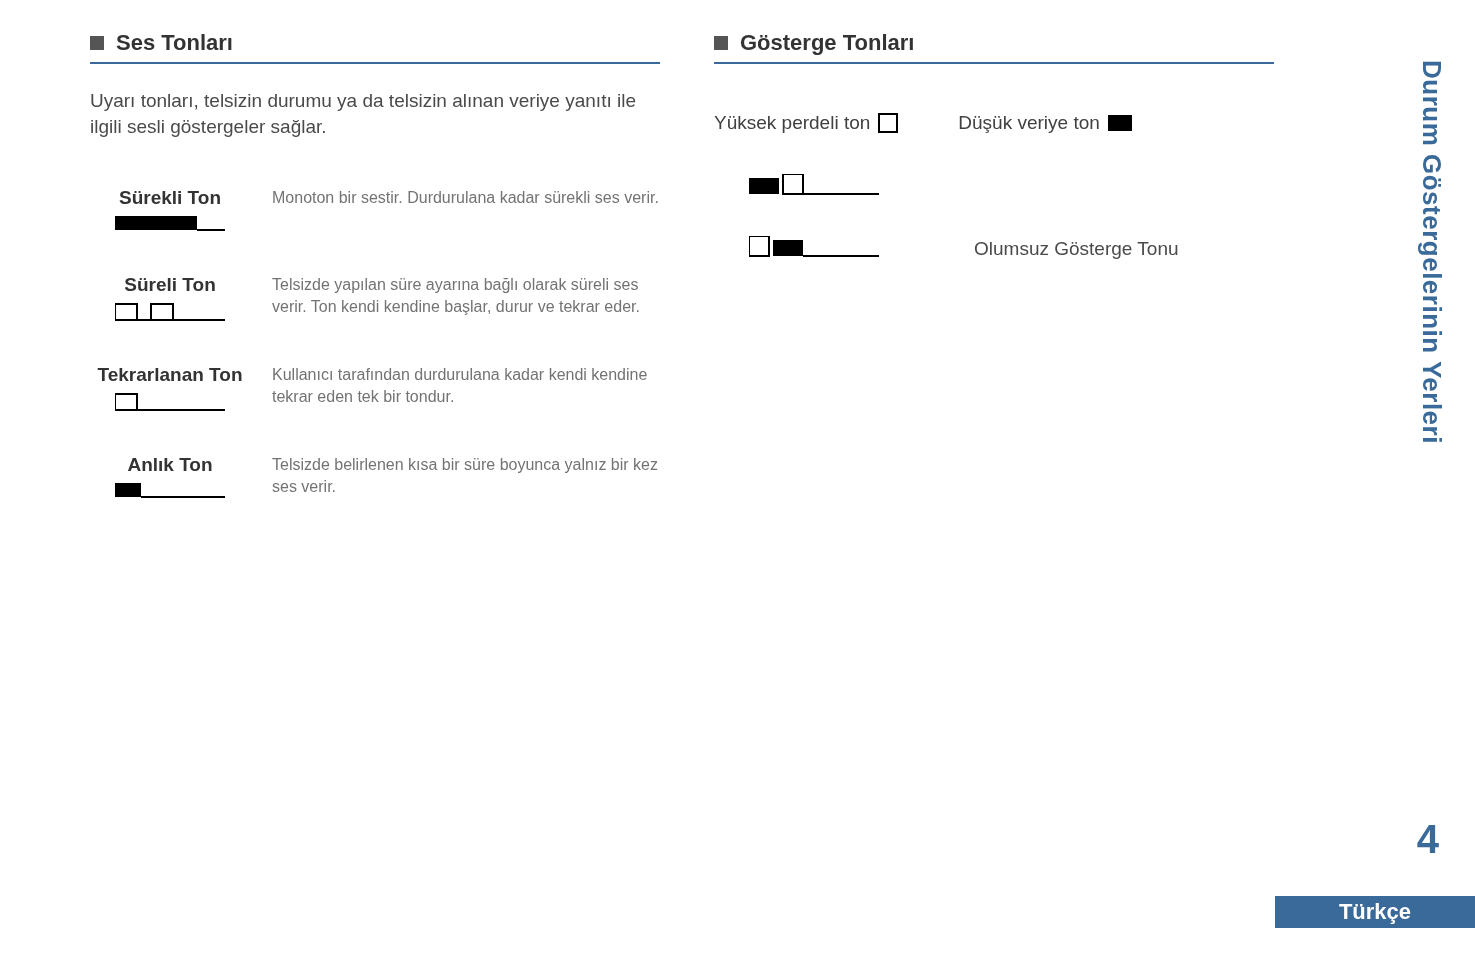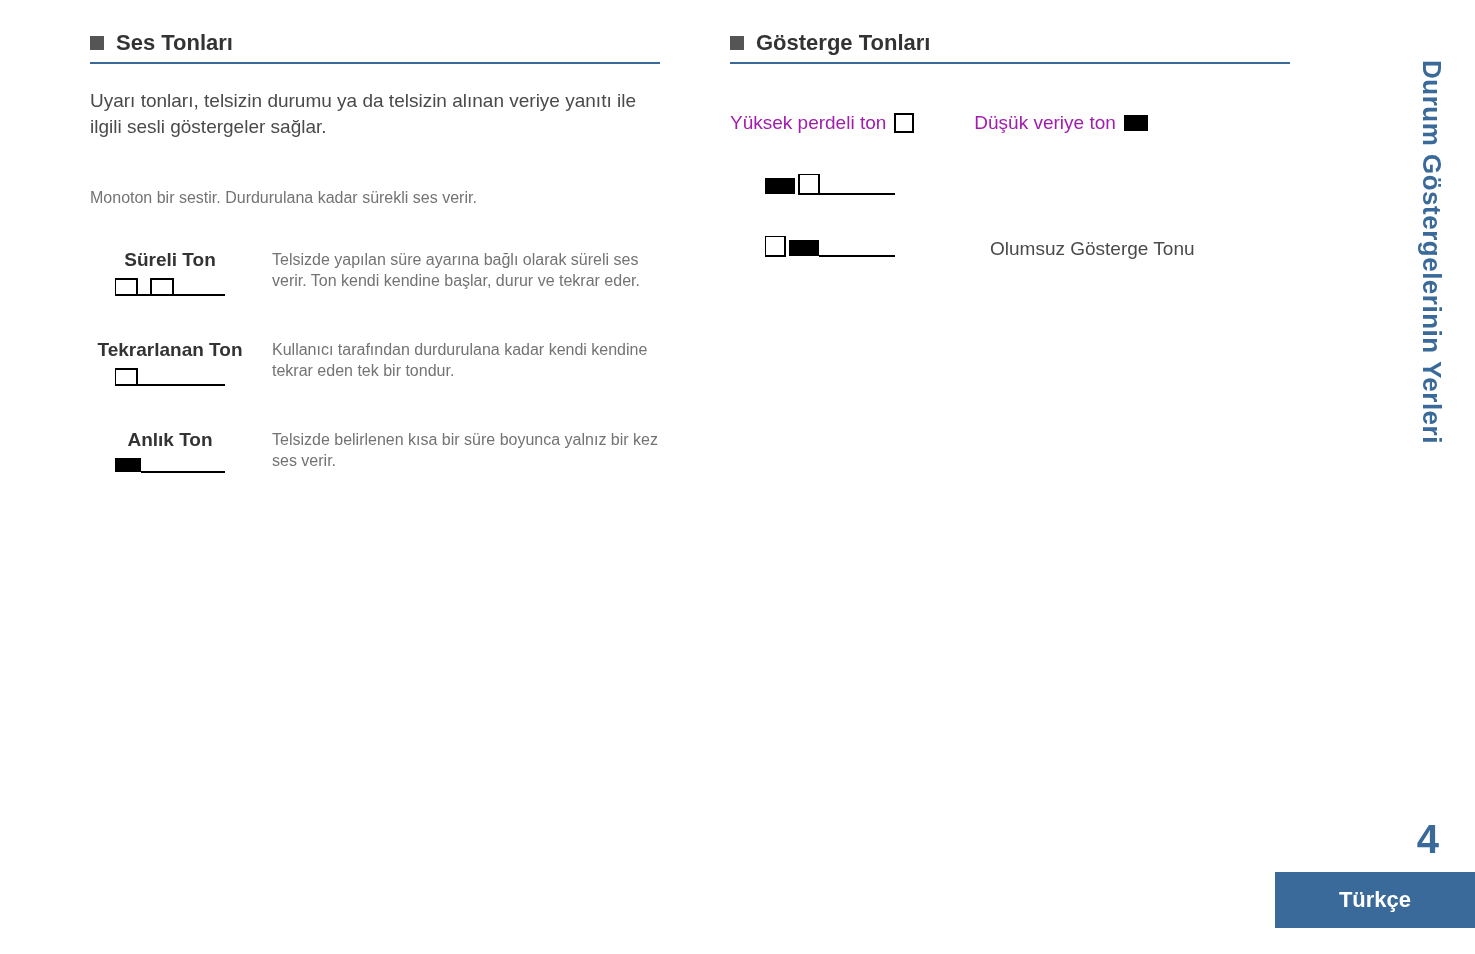--- a/index.html
+++ b/index.html
@@ -5,21 +5,21 @@
   * { box-sizing: border-box; margin: 0; padding: 0; }
   html, body { width: 1475px; height: 954px; background: #fff; font-family: Arial, Helvetica, sans-serif; color: #3a3a3a; }
   .page {
     position: relative;
     width: 1475px;
     height: 954px;
     padding: 30px 70px 40px 90px;
   }
   .columns {
     display: flex;
-    gap: 70px;
+    gap: 54px;
   }
   .col-left { width: 570px; }
   .col-right { width: 560px; }
   .section-header {
     display: flex;
     align-items: center;
     gap: 12px;
     border-bottom: 2px solid #3a6a9a;
     padding-bottom: 6px;
     margin-bottom: 24px;
@@ -61,21 +61,21 @@
     line-height: 1.35;
     color: #737373;
     flex: 1;
   }
   .legend-row {
     display: flex;
     align-items: center;
     gap: 60px;
     margin-bottom: 40px;
     font-size: 19px;
-    color: #a21caf;
+    color: #404040;
     margin-top: 48px;
   }
   .legend-item {
     display: flex;
     align-items: center;
     gap: 8px;
   }
   .ind-row {
     display: flex;
     align-items: center;
@@ -102,21 +102,21 @@
     bottom: 92px;
     font-size: 40px;
     font-weight: bold;
     color: #3a6a9a;
   }
   .lang-tab {
     position: absolute;
     right: 0;
     bottom: 26px;
     width: 200px;
-    height: 56px;
+    height: 32px;
     background: #3a6a9a;
     color: #fff;
     font-size: 22px;
     font-weight: bold;
     display: flex;
     align-items: center;
     justify-content: center;
   }
   
   .wave { display:inline-block; vertical-align:middle; }
@@ -128,20 +128,27 @@
   <div class="columns">
 
     <div class="col-left">
       <div class="section-header">
         <span class="section-bullet"></span>
         <span class="section-title">Ses Tonları</span>
       </div>
       <p class="intro">Uyarı tonları, telsizin durumu ya da telsizin alınan veriye yanıtı ile ilgili sesli göstergeler sağlar.</p>
 
       <div class="tone-row">
+        <div class="tone-label-block">
+          <span class="tone-label">Sürekli Ton</span>
+          <svg class="wave" width="110" height="18">
+            <rect x="0" y="0" width="82" height="14" fill="#000"></rect>
+            <line x1="82" y1="14" x2="110" y2="14" stroke="#000" stroke-width="2"></line>
+          </svg>
+        </div>
         <div class="tone-desc">Monoton bir sestir. Durdurulana kadar sürekli ses verir.</div>
       </div>
 
       <div class="tone-row">
         <div class="tone-label-block">
           <span class="tone-label">Süreli Ton</span>
           <svg class="wave" width="110" height="22">
             <rect x="0" y="2" width="22" height="16" fill="none" stroke="#000" stroke-width="2"></rect>
             <line x1="22" y1="18" x2="36" y2="18" stroke="#000" stroke-width="2"></line>
             <rect x="36" y="2" width="22" height="16" fill="none" stroke="#000" stroke-width="2"></rect>

